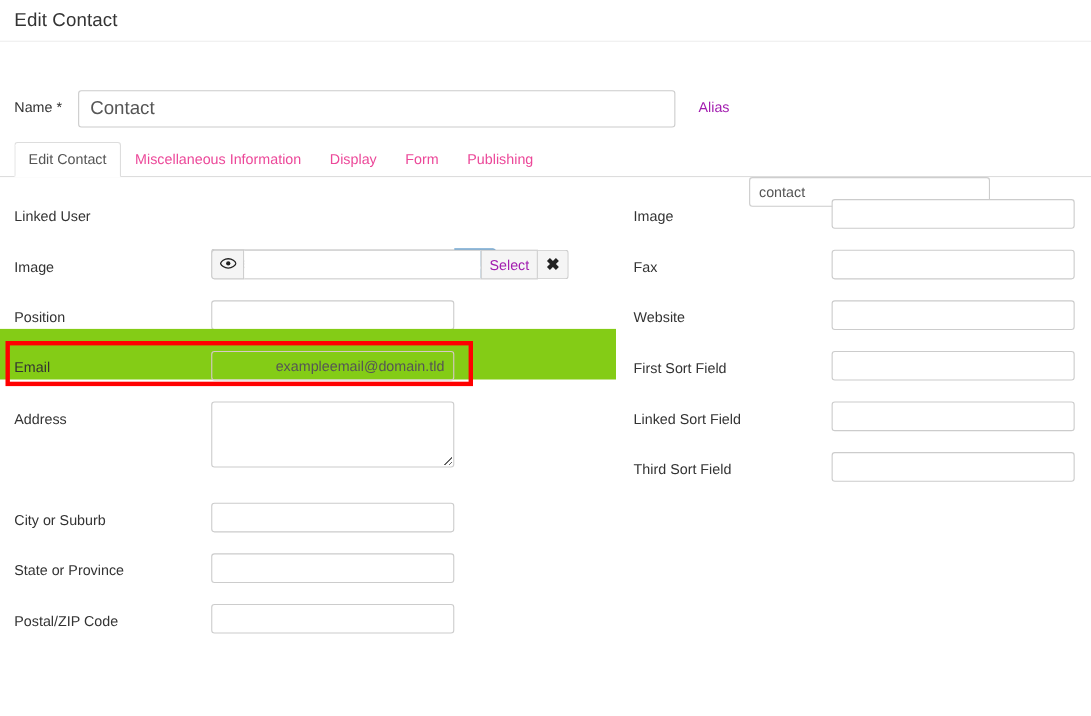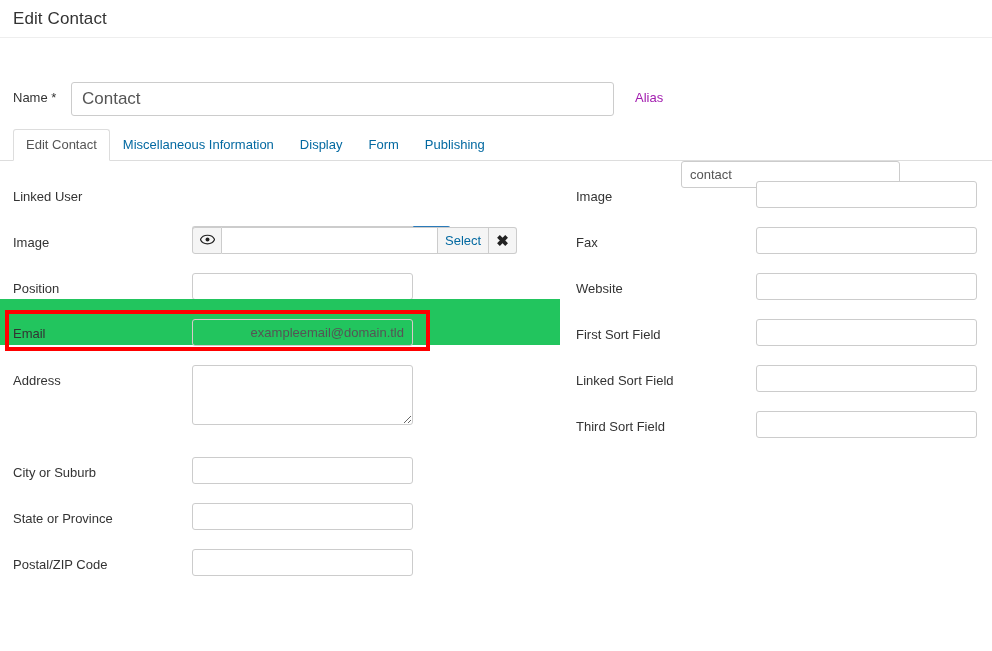--- a/index.html
+++ b/index.html
@@ -86,21 +86,21 @@
     margin: 0; padding: 0 0 0 13px;
     display: flex;
     align-items: flex-end;
     height: 100%;
   }
   #tabs li {
     font-size: 13px;
     line-height: 1;
     padding: 8px 12px 9px 12px;
     margin-bottom: -1px;
-    color: #0369a1;
+    color: #ec4899;
     cursor: pointer;
     border: 1px solid transparent;
     border-radius: 3px 3px 0 0;
     white-space: nowrap;
   }
   #tabs li.active {
     color: #555555;
     background: #ffffff;
     border: 1px solid #dddddd;
     border-bottom-color: #ffffff;
@@ -214,42 +214,42 @@
     color: #555555;
     padding: 0 8px;
     outline: none;
   }
   #image-select-btn {
     height: 27px;
     border: 1px solid #cccccc;
     background: #f5f5f5;
     font-family: "Liberation Sans", sans-serif;
     font-size: 13px;
-    color: #0369a1;
+    color: #a21caf;
     padding: 0 7px;
     cursor: pointer;
   }
   #image-clear-btn {
     width: 28px; height: 27px;
     border: 1px solid #cccccc;
     border-left: none;
     border-radius: 0 3px 3px 0;
     background: #f5f5f5;
     display: flex; align-items: center; justify-content: center;
     cursor: pointer;
     padding: 0;
     font-size: 15px;
     font-weight: bold;
     color: #222222;
     line-height: 1;
   }
 
   
   #email-field {
-    background: #22c55e;
+    background: #84cc16;
   }
   #email-highlight-box {
     position: absolute;
     left: 5px; top: 149px;
     width: 425px; height: 41px;
     border: 4px solid #ff0000;
     pointer-events: none;
     z-index: 5;
   }
   #email-input {

